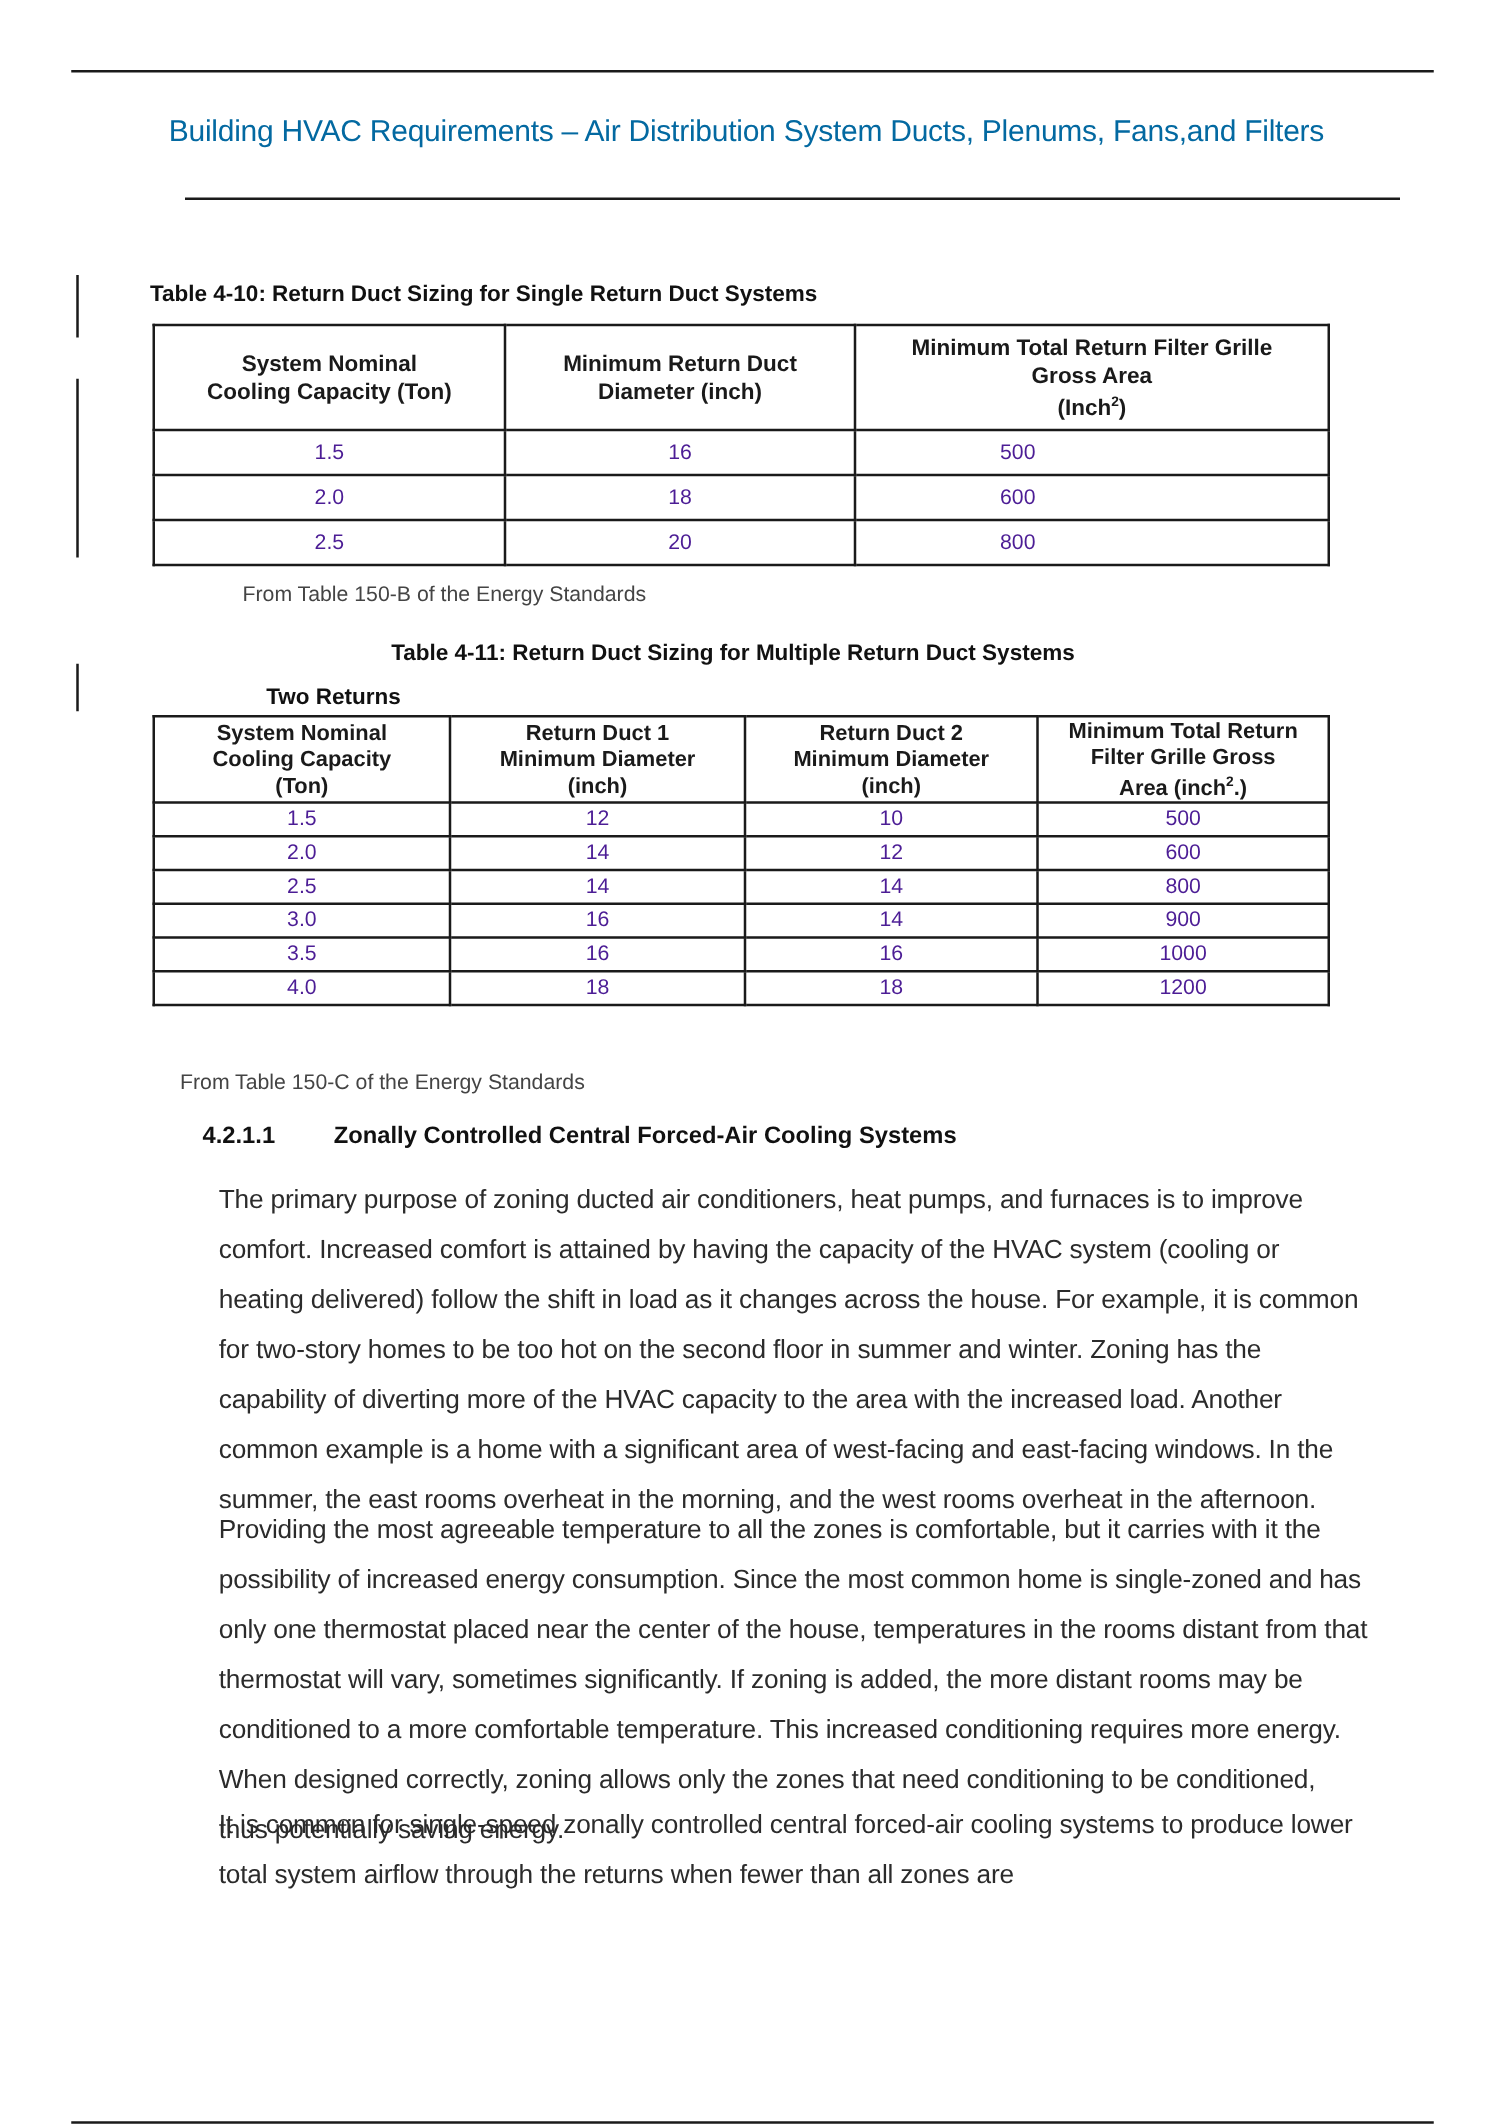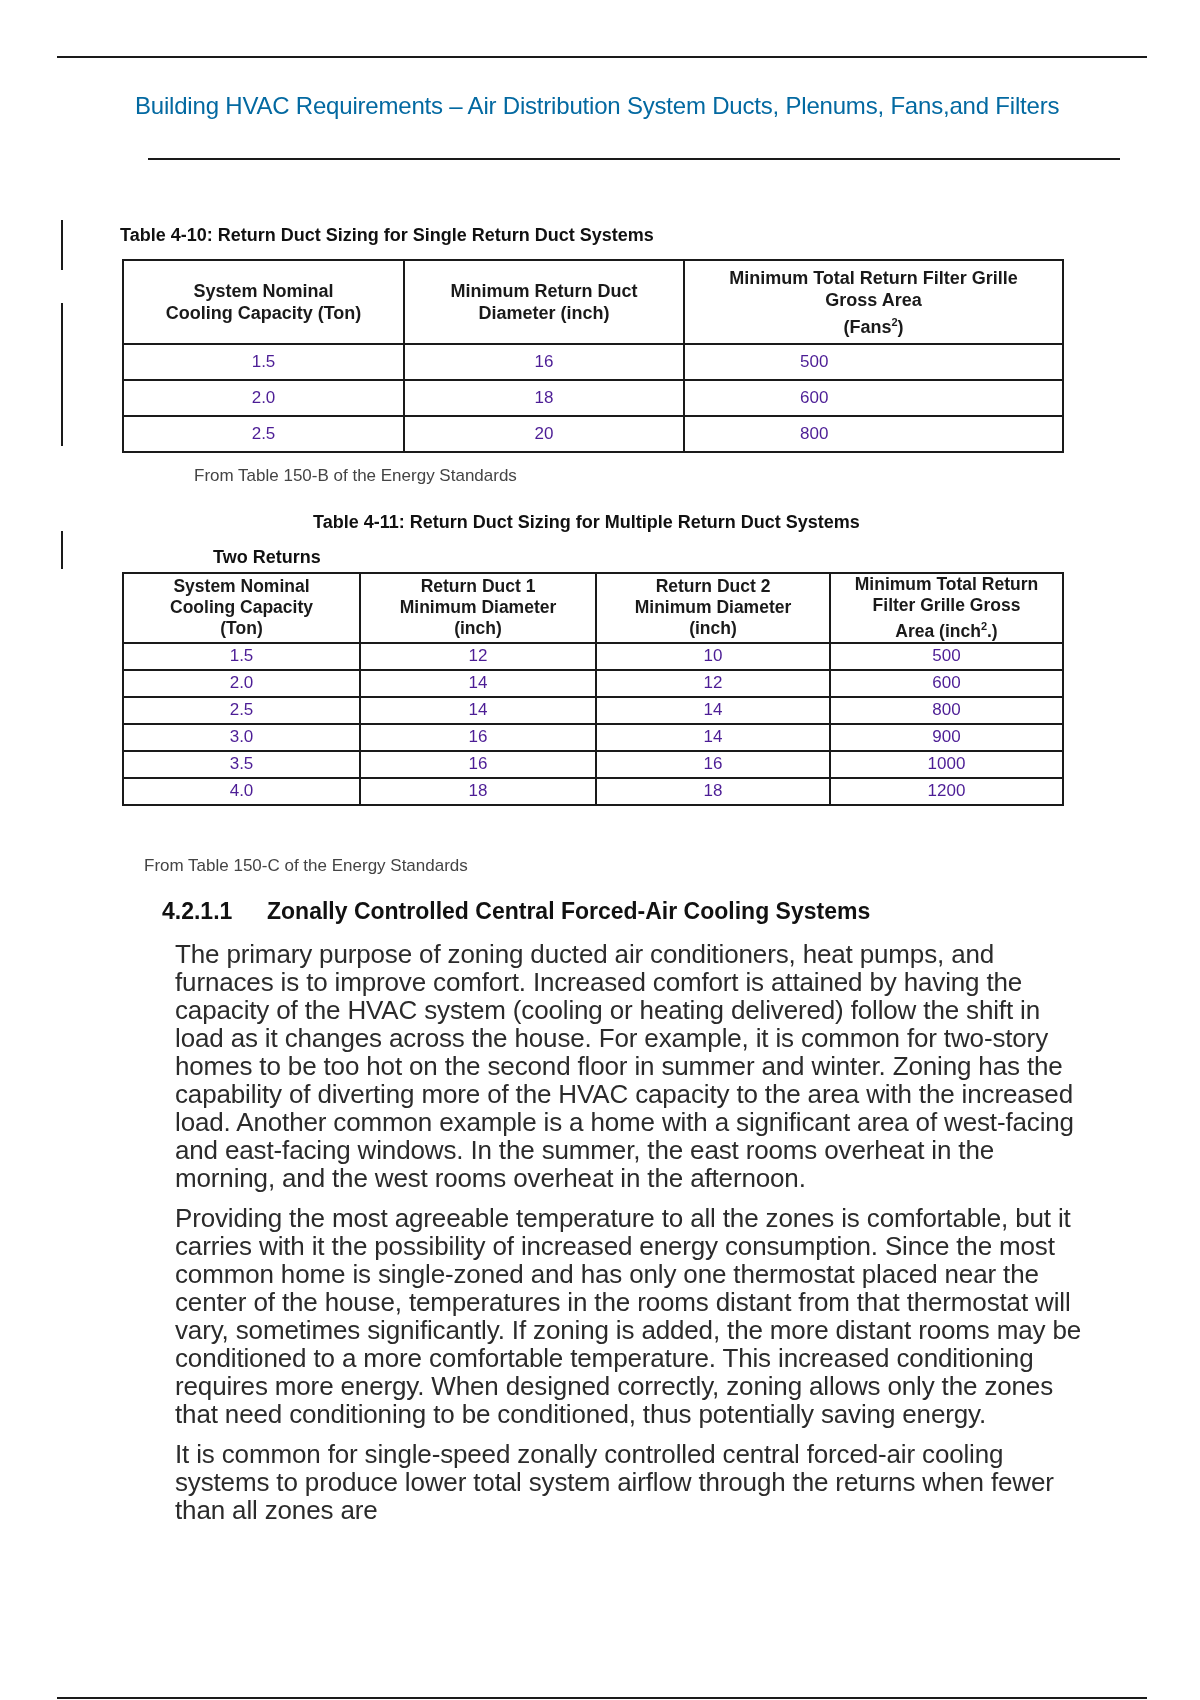--- a/index.html
+++ b/index.html
@@ -12,23 +12,23 @@
   .source-note { position: absolute; font-size: 17px; color: #444; }
   table { position: absolute; border-collapse: collapse; border-radius: 15px; }
   td, th { border: 2px solid #1a1a1a; text-align: center; color: #4c1d95; }
   th { font-weight: bold; color: #1a1a1a; font-size: 18px; line-height: 22px; vertical-align: middle; }
   td { font-size: 17px; height: 34px; padding: 0; }
   #t410 th { height: 80px; }
   #t410 td.area { text-align: left; padding-left: 115px; }
   #t411 th { height: 64px; font-size: 17.5px; line-height: 21px; padding: 0; }
   #t411 td { height: 25px; font-size: 17px; }
   sup { font-size: 11px; }
-  .section-heading { position: absolute; left: 162px; top: 898px; font-size: 23px; font-weight: bold; color: #111; }
+  .section-heading { position: absolute; left: 162px; top: 898px; font-size: 19px; font-weight: bold; color: #111; }
   .section-heading .num { display: inline-block; width: 105px; }
-  .para { position: absolute; left: 175px; width: 920px; font-size: 26px; line-height: 28px; color: #2b2b2b; margin: 0; letter-spacing: -0.15px; }
+  .para { position: absolute; left: 175px; width: 920px; font-size: 21px; line-height: 40px; color: #2b2b2b; margin: 0; letter-spacing: -0.15px; }
 </style>
 </head>
 <body>
 
 <div class="rule" style="left:57px; top:56px; width:1090px;"></div>
 <div class="running-header">Building HVAC Requirements – Air Distribution System Ducts, Plenums, Fans,and Filters</div>
 <div class="rule" style="left:148px; top:158px; width:972px;"></div>
 <div class="rule" style="left:57px; top:1697px; width:1090px;"></div>
 
 <div class="change-bar" style="left:61px; top:220px; height:50px;"></div>
@@ -43,21 +43,21 @@
       <span>System Nominal</span><br>
       <span>Cooling Capacity (Ton)</span>
     </th>
     <th style="width:276px;">
       <span>Minimum Return Duct</span><br>
       <span>Diameter (inch)</span>
     </th>
     <th>
       <span>Minimum Total Return Filter Grille</span><br>
       <span>Gross Area</span><br>
-      <span>(Fans</span><sup>2</sup><span>)</span>
+      <span>(Inch</span><sup>2</sup><span>)</span>
     </th>
   </tr>
   <tr>
     <td>1.5</td>
     <td>16</td>
     <td class="area">500</td>
   </tr>
   <tr>
     <td>2.0</td>
     <td>18</td>

